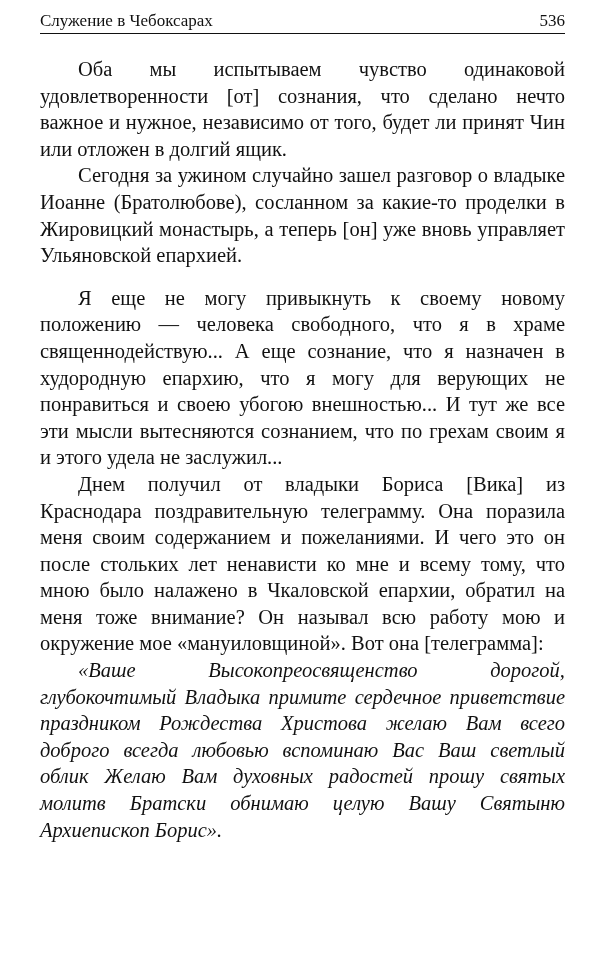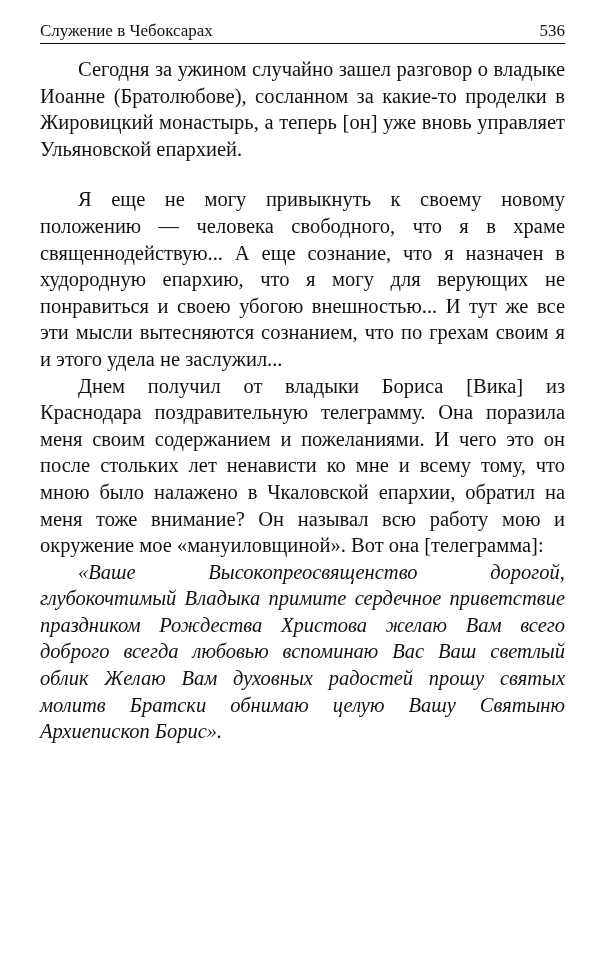--- a/index.html
+++ b/index.html
@@ -1,38 +1,39 @@
 <!DOCTYPE html>
 <html><head>
 <meta charset="utf-8">
 <style>
   html, body { margin: 0; padding: 0; background: #ffffff; }
   body { width: 600px; height: 960px; overflow: hidden; position: relative;
          font-family: "Liberation Serif", "DejaVu Serif", serif; color: #111; }
   .page { position: absolute; left: 40px; top: 0; width: 525px; }
-  .running-head { position: absolute; left: 0; right: 0; top: 19px; height: 24px;
+  .running-head { position: absolute; left: 0; right: 0; top: 9px; height: 24px;
                   border-bottom: 1.5px solid #111; font-size: 17px; line-height: 20px; }
   .running-head .title { position: absolute; left: 0; top: 2px; }
   .running-head .folio { position: absolute; right: 0; top: 2px; }
   .body { position: absolute; left: 0; top: 56px; width: 525px;
           font-size: 20.5px; line-height: 26.6px; text-align: justify; hyphens: manual; }
   .body p { margin: 0; text-indent: 38px; }
   .body p.date { margin-top: 14px; margin-bottom: 2px; }
-  .body p.gap-after { margin-bottom: 24px; }
+  .body p.gap-after { margin-bottom: 16px; }
   .it { font-style: italic; }
 </style>
 </head>
 <body>
 
 <div class="page">
   <div class="running-head">
     <span class="title">Служение в Чебоксарах</span>
     <span class="folio">536</span>
   </div>
 
   <div class="body">
+    <p>Оба мы испытываем чувство одинаковой удовлетворенности [от] сознания, что сделано нечто важное и нужное, независимо от того, будет ли принят Чин или отложен в долгий ящик.</p>
     <p class="gap-after">Сегодня за ужином случайно зашел разговор о владыке Иоанне (Братолюбове), сосланном за какие-то проделки в Жировицкий монастырь, а теперь [он] уже вновь управляет Ульяновской епархией.</p>
     <p>Я еще не могу привыкнуть к своему новому положению — человека свободного, что я в храме священнодействую... А еще сознание, что я назначен в худородную епархию, что я могу для верующих не понравиться и своею убогою внешностью... И тут же все эти мысли вытесняются сознанием, что по грехам своим я и этого удела не заслужил...</p>
     <p>Днем получил от владыки Бориса [Вика] из Краснодара поздравительную телеграмму. Она поразила меня своим содержанием и пожеланиями. И чего это он после стольких лет ненависти ко мне и всему тому, что мною было налажено в Чкаловской епархии, обратил на меня тоже внимание? Он называл всю работу мою и окружение мое «мануиловщиной». Вот она [телеграмма]:</p>
     <p class="it">«Ваше Высокопреосвященство дорогой, глубокочтимый Владыка примите сердечное приветствие праздником Рождества Христова желаю Вам всего доброго всегда любовью вспоминаю Вас Ваш светлый облик Желаю Вам духовных радостей прошу святых молитв Братски обнимаю целую Вашу Святыню Архиепископ Борис».</p>
 
   </div>
 </div>
 
 </body></html>

